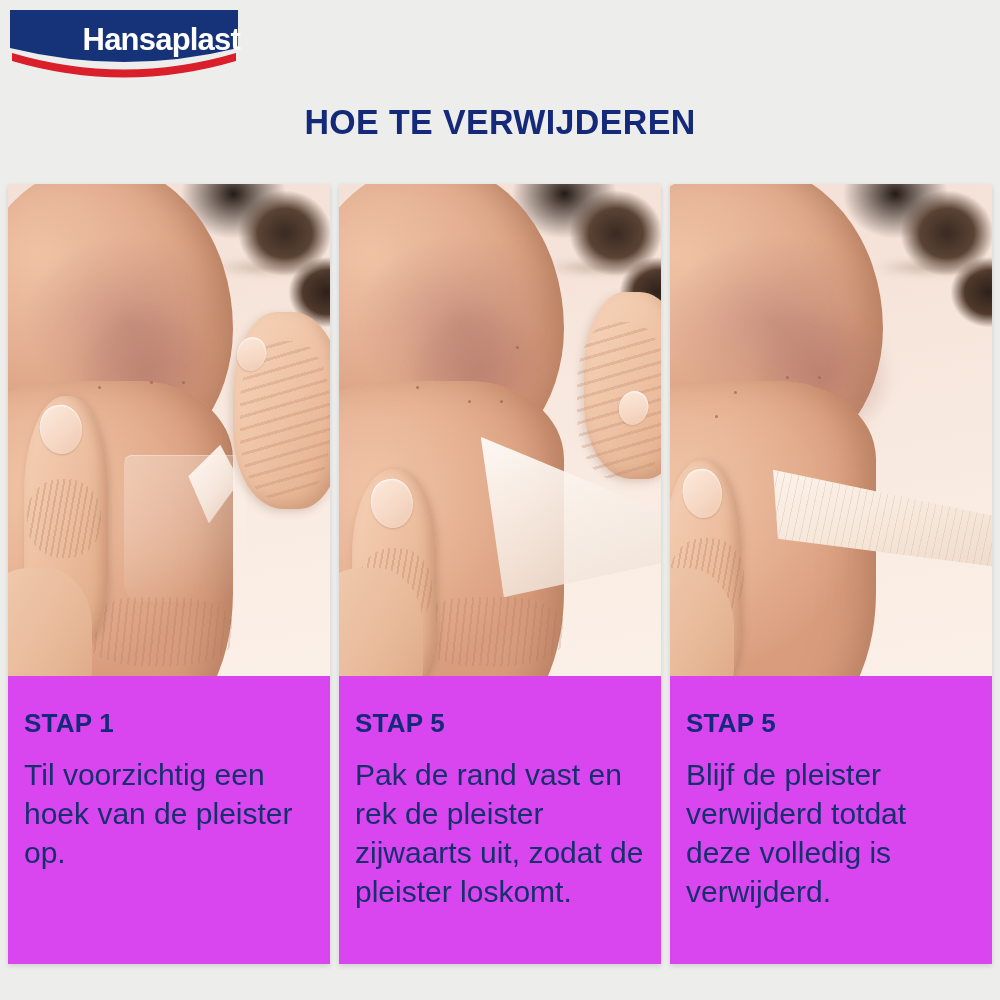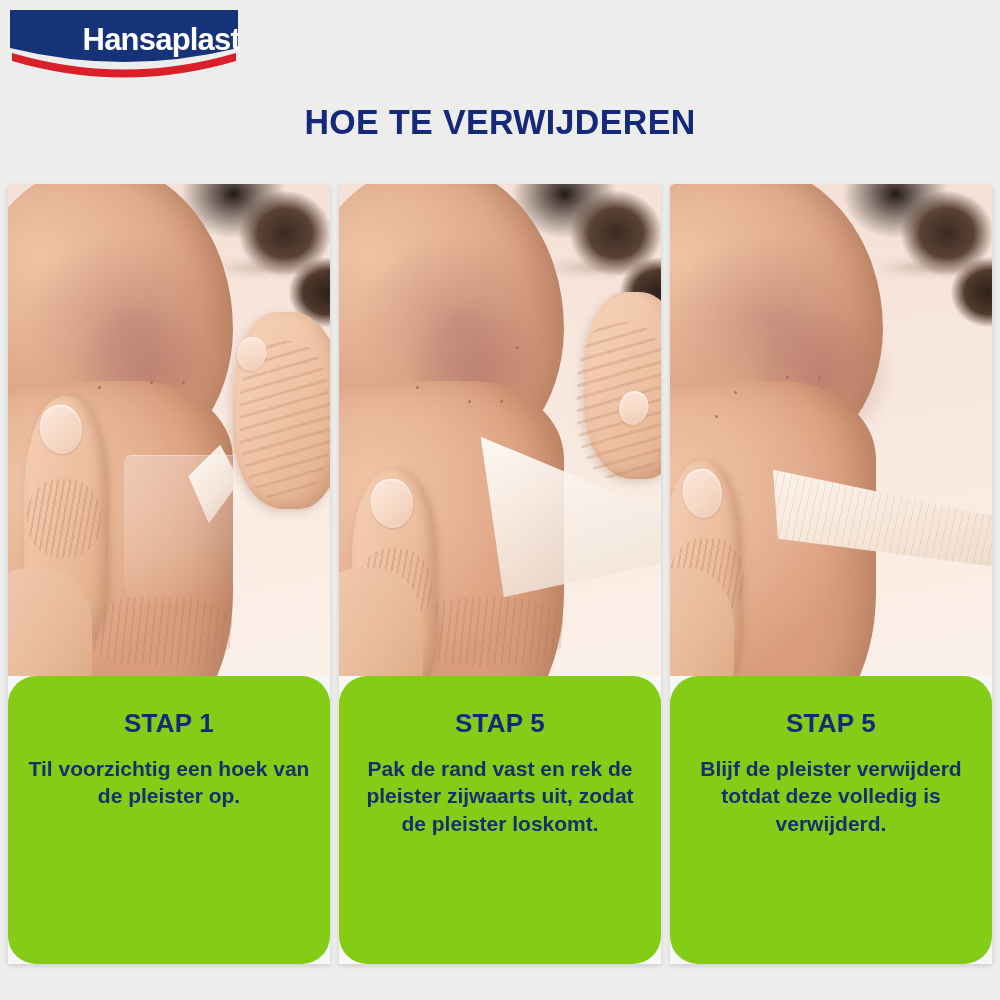--- a/index.html
+++ b/index.html
@@ -167,32 +167,31 @@
     position:absolute; left:32%; top:56%; width:76%; height:26%;
     background:
       repeating-linear-gradient(102deg, rgba(214,186,164,.35) 0 1px, rgba(255,255,255,0) 1px 7px),
       linear-gradient(168deg,#fdf4ec 0%,#f6e7da 50%,#ecd9c8 100%);
     clip-path:polygon(0% 8%, 100% 48%, 100% 86%, 2% 62%);
     box-shadow:0 2px 6px rgba(140,100,80,.22);
   }
 
   
   .caption{
-    flex:1; background:#84cc16;
+    flex:1; background:#d946ef;
     padding:32px 16px 20px;
-    text-align:center;
-    border-radius:28px;
+    text-align:left;
   }
   .step-title{
     color:#15297a; font-weight:700; font-size:26px;
     letter-spacing:0.2px; margin-bottom:16px;
   }
   .step-body{
-    color:#16306e; font-size:21px; line-height:1.30;
-    font-weight:700;
+    color:#16306e; font-size:30px; line-height:1.30;
+    font-weight:400;
   }
 </style>
 </head>
 <body>
 
 <div class="logo-wrap">
   <svg class="logo-shield" viewBox="0 0 232 72">
     <path d="M2 2 H230 V40 Q116 68 2 40 Z" fill="#16337a"></path>
     <path d="M4 45 Q116 78 228 45 L228 53 Q116 86 4 53 Z" fill="#d81f2a"></path>
   </svg>

